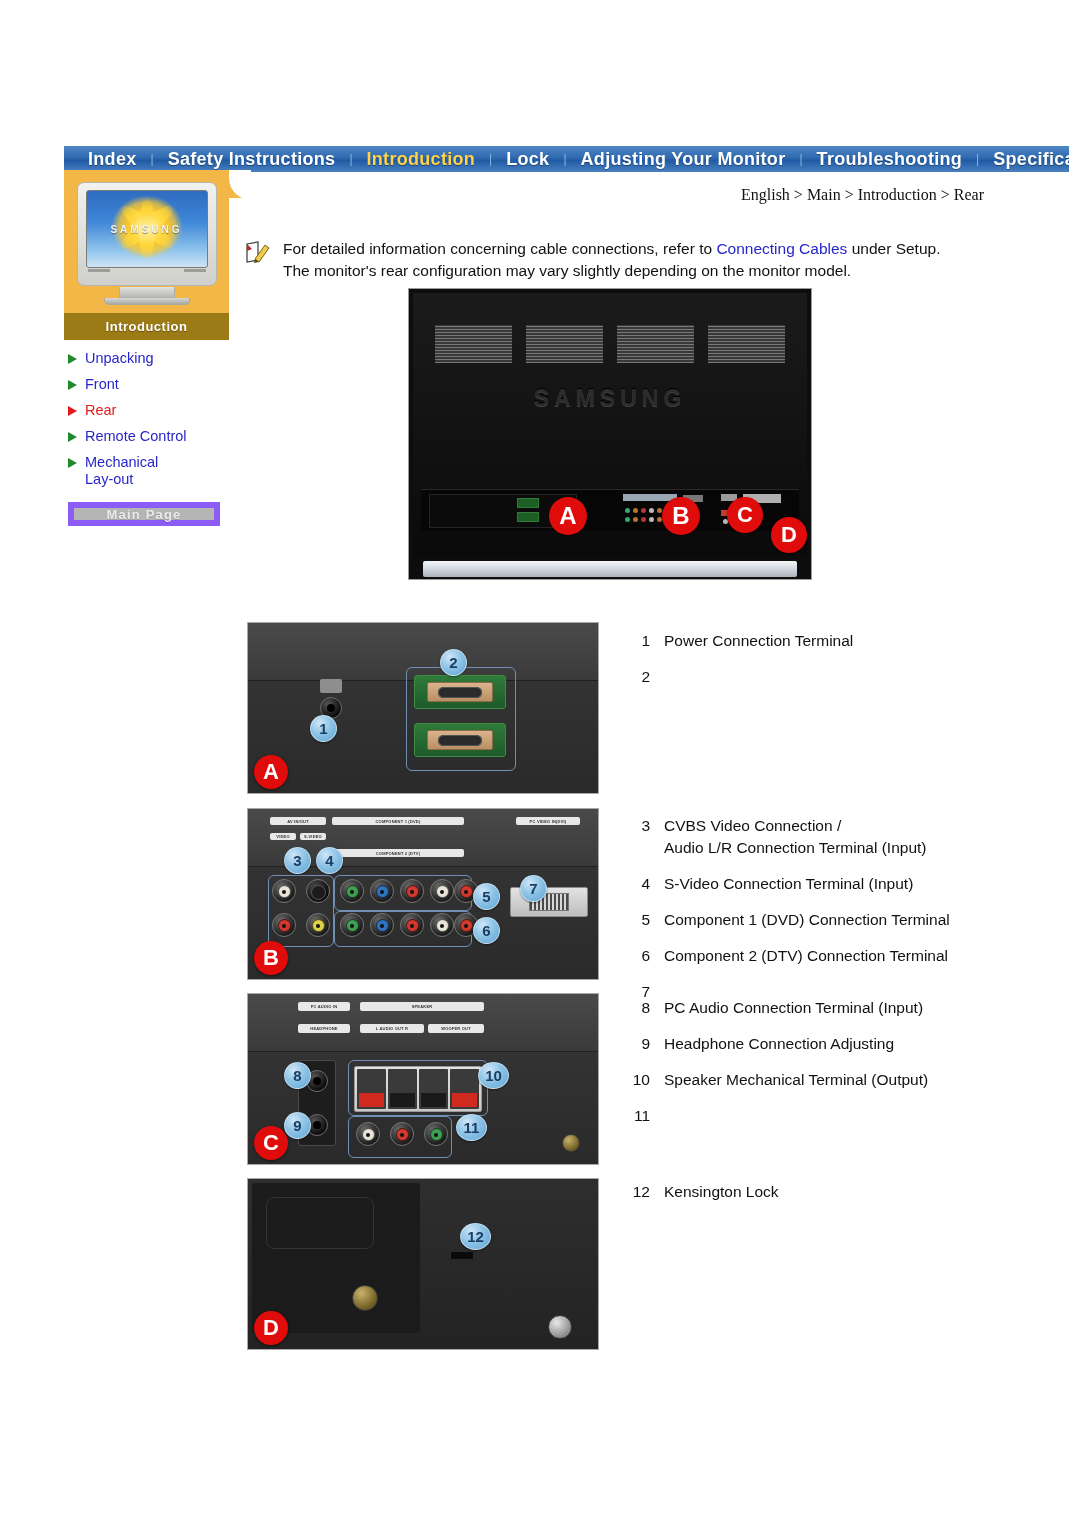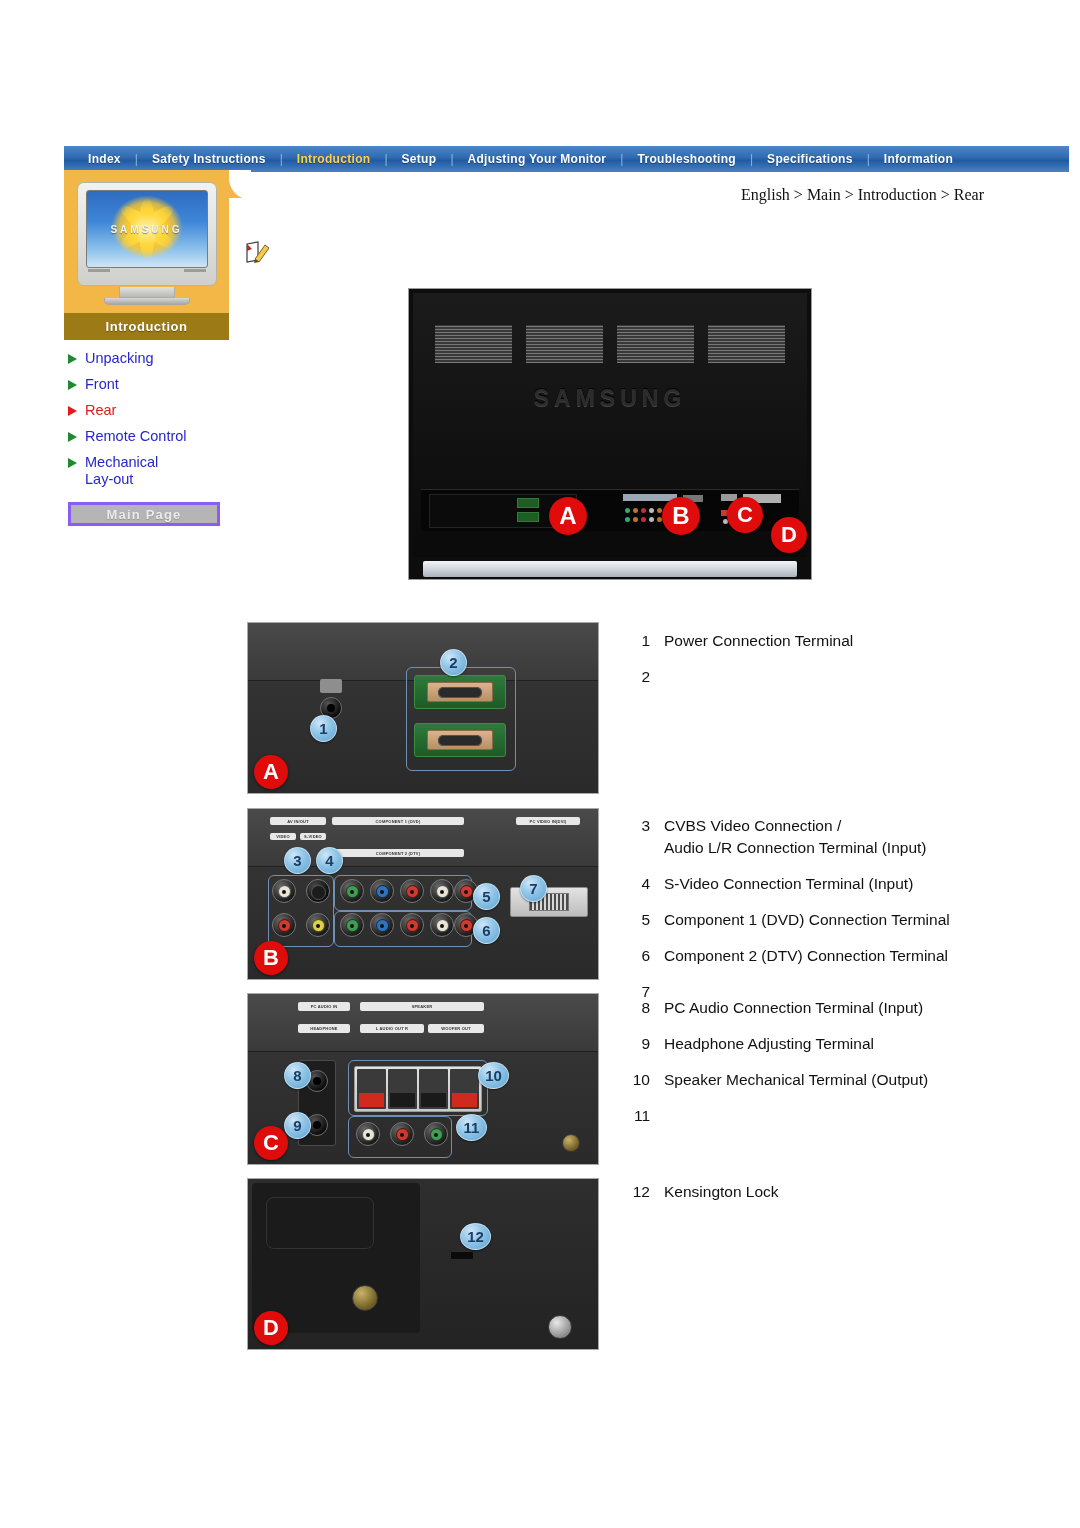--- a/index.html
+++ b/index.html
@@ -17,21 +17,21 @@
   .navbar {
     position: absolute; left: 64px; top: 146px;
     width: 1005px; height: 26px;
     background: linear-gradient(to bottom, #4f86c6 0%, #2f6ab0 45%, #1f5aa3 55%, #4a81c2 100%);
     display: flex; align-items: center;
     padding-left: 22px;
     overflow: hidden;
   }
   .nav-item {
     color: #ffffff;
-    font-size: 12px;
+    font-size: 18px;
     font-weight: bold;
     letter-spacing: .3px;
     white-space: nowrap;
     padding: 0 2px;
     text-shadow: 0 1px 0 rgba(0,0,0,.35);
     cursor: pointer;
   }
   .nav-item.active { color: #ffd24a; }
   .nav-sep {
     color: #9dc0e4; font-size: 12px; padding: 0 12px; opacity: .85;
@@ -143,21 +143,21 @@
   .tri.red { border-left-color: #e11b1b; }
   .side-link-label {
     font-size: 14.5px; color: #2626cc; line-height: 17px;
   }
   .side-link.active .side-link-label { color: #e11b1b; }
 
   .main-page-btn {
     margin: 14px 0 0 4px;
     width: 152px; height: 24px;
     background: #b5b5b5;
-    border: 3px solid #8b5cf6;
+    border: 6px solid #8b5cf6;
     color: #ebebeb;
     font-size: 13px; font-weight: bold;
     letter-spacing: 1.2px;
     display: flex; align-items: center; justify-content: center;
     cursor: pointer;
     text-shadow: 0 1px 1px rgba(0,0,0,.2);
   }
 
   
   .breadcrumb {
@@ -350,21 +350,21 @@
 
 <div class="page">
 
   <div class="navbar" id="navbar">
       <span class="nav-item">Index</span>
       <span class="nav-sep">|</span>
       <span class="nav-item">Safety Instructions</span>
       <span class="nav-sep">|</span>
       <span class="nav-item active">Introduction</span>
       <span class="nav-sep">|</span>
-      <span class="nav-item">Setup</span>
+      <span class="nav-item">Lock</span>
       <span class="nav-sep">|</span>
       <span class="nav-item">Adjusting Your Monitor</span>
       <span class="nav-sep">|</span>
       <span class="nav-item">Troubleshooting</span>
       <span class="nav-sep">|</span>
       <span class="nav-item">Specifications</span>
       <span class="nav-sep">|</span>
       <span class="nav-item">Information</span>
     </div>
 
@@ -414,20 +414,24 @@
   <div class="breadcrumb">English &gt; Main &gt; Introduction &gt; Rear</div>
 
   <div class="note">
     <div class="note-icon">
       <svg viewBox="0 0 26 26" width="26" height="26">
         <path d="M2 4 L13 2 L13 20 L2 22 Z" fill="#ffffff" stroke="#3a3a3a" stroke-width="1.2"></path>
         <path d="M2 4 L7 9 L2 11 Z" fill="#c0262b"></path>
         <path d="M10 19 L20 5 L24 8 L14 22 Z" fill="#f2c94c" stroke="#7a6420" stroke-width="1"></path>
         <path d="M10 19 L14 22 L9 23 Z" fill="#5a4a18"></path>
       </svg>
+    </div>
+    <div class="note-text">
+      <span>For detailed information concerning cable connections, refer to </span><span class="lnk">Connecting Cables</span><span> under Setup.</span><br>
+      <span>The monitor's rear configuration may vary slightly depending on the monitor model.</span>
     </div>
   </div>
 
   <div class="rear-photo">
     <div class="rp-shell">
       <div class="rp-vents">
         <div class="rp-vent low"></div>
         <div class="rp-vent low"></div>
         <div class="rp-vent low"></div>
         <div class="rp-vent low"></div>
@@ -661,21 +665,21 @@
         <div class="item-num">7</div>
       </div>
     </div>
   <div class="items" id="groupC">
       <div class="item">
         <div class="item-num">8</div>
         <div class="item-txt">PC Audio Connection Terminal (Input)</div>
       </div>
       <div class="item">
         <div class="item-num">9</div>
-        <div class="item-txt">Headphone Adjusting Terminal</div>
+        <div class="item-txt">Headphone Connection Adjusting</div>
       </div>
       <div class="item">
         <div class="item-num">10</div>
         <div class="item-txt">Speaker Mechanical Terminal (Output)</div>
       </div>
       <div class="item">
         <div class="item-num">11</div>
       </div>
     </div>
   <div class="items" id="groupD">

